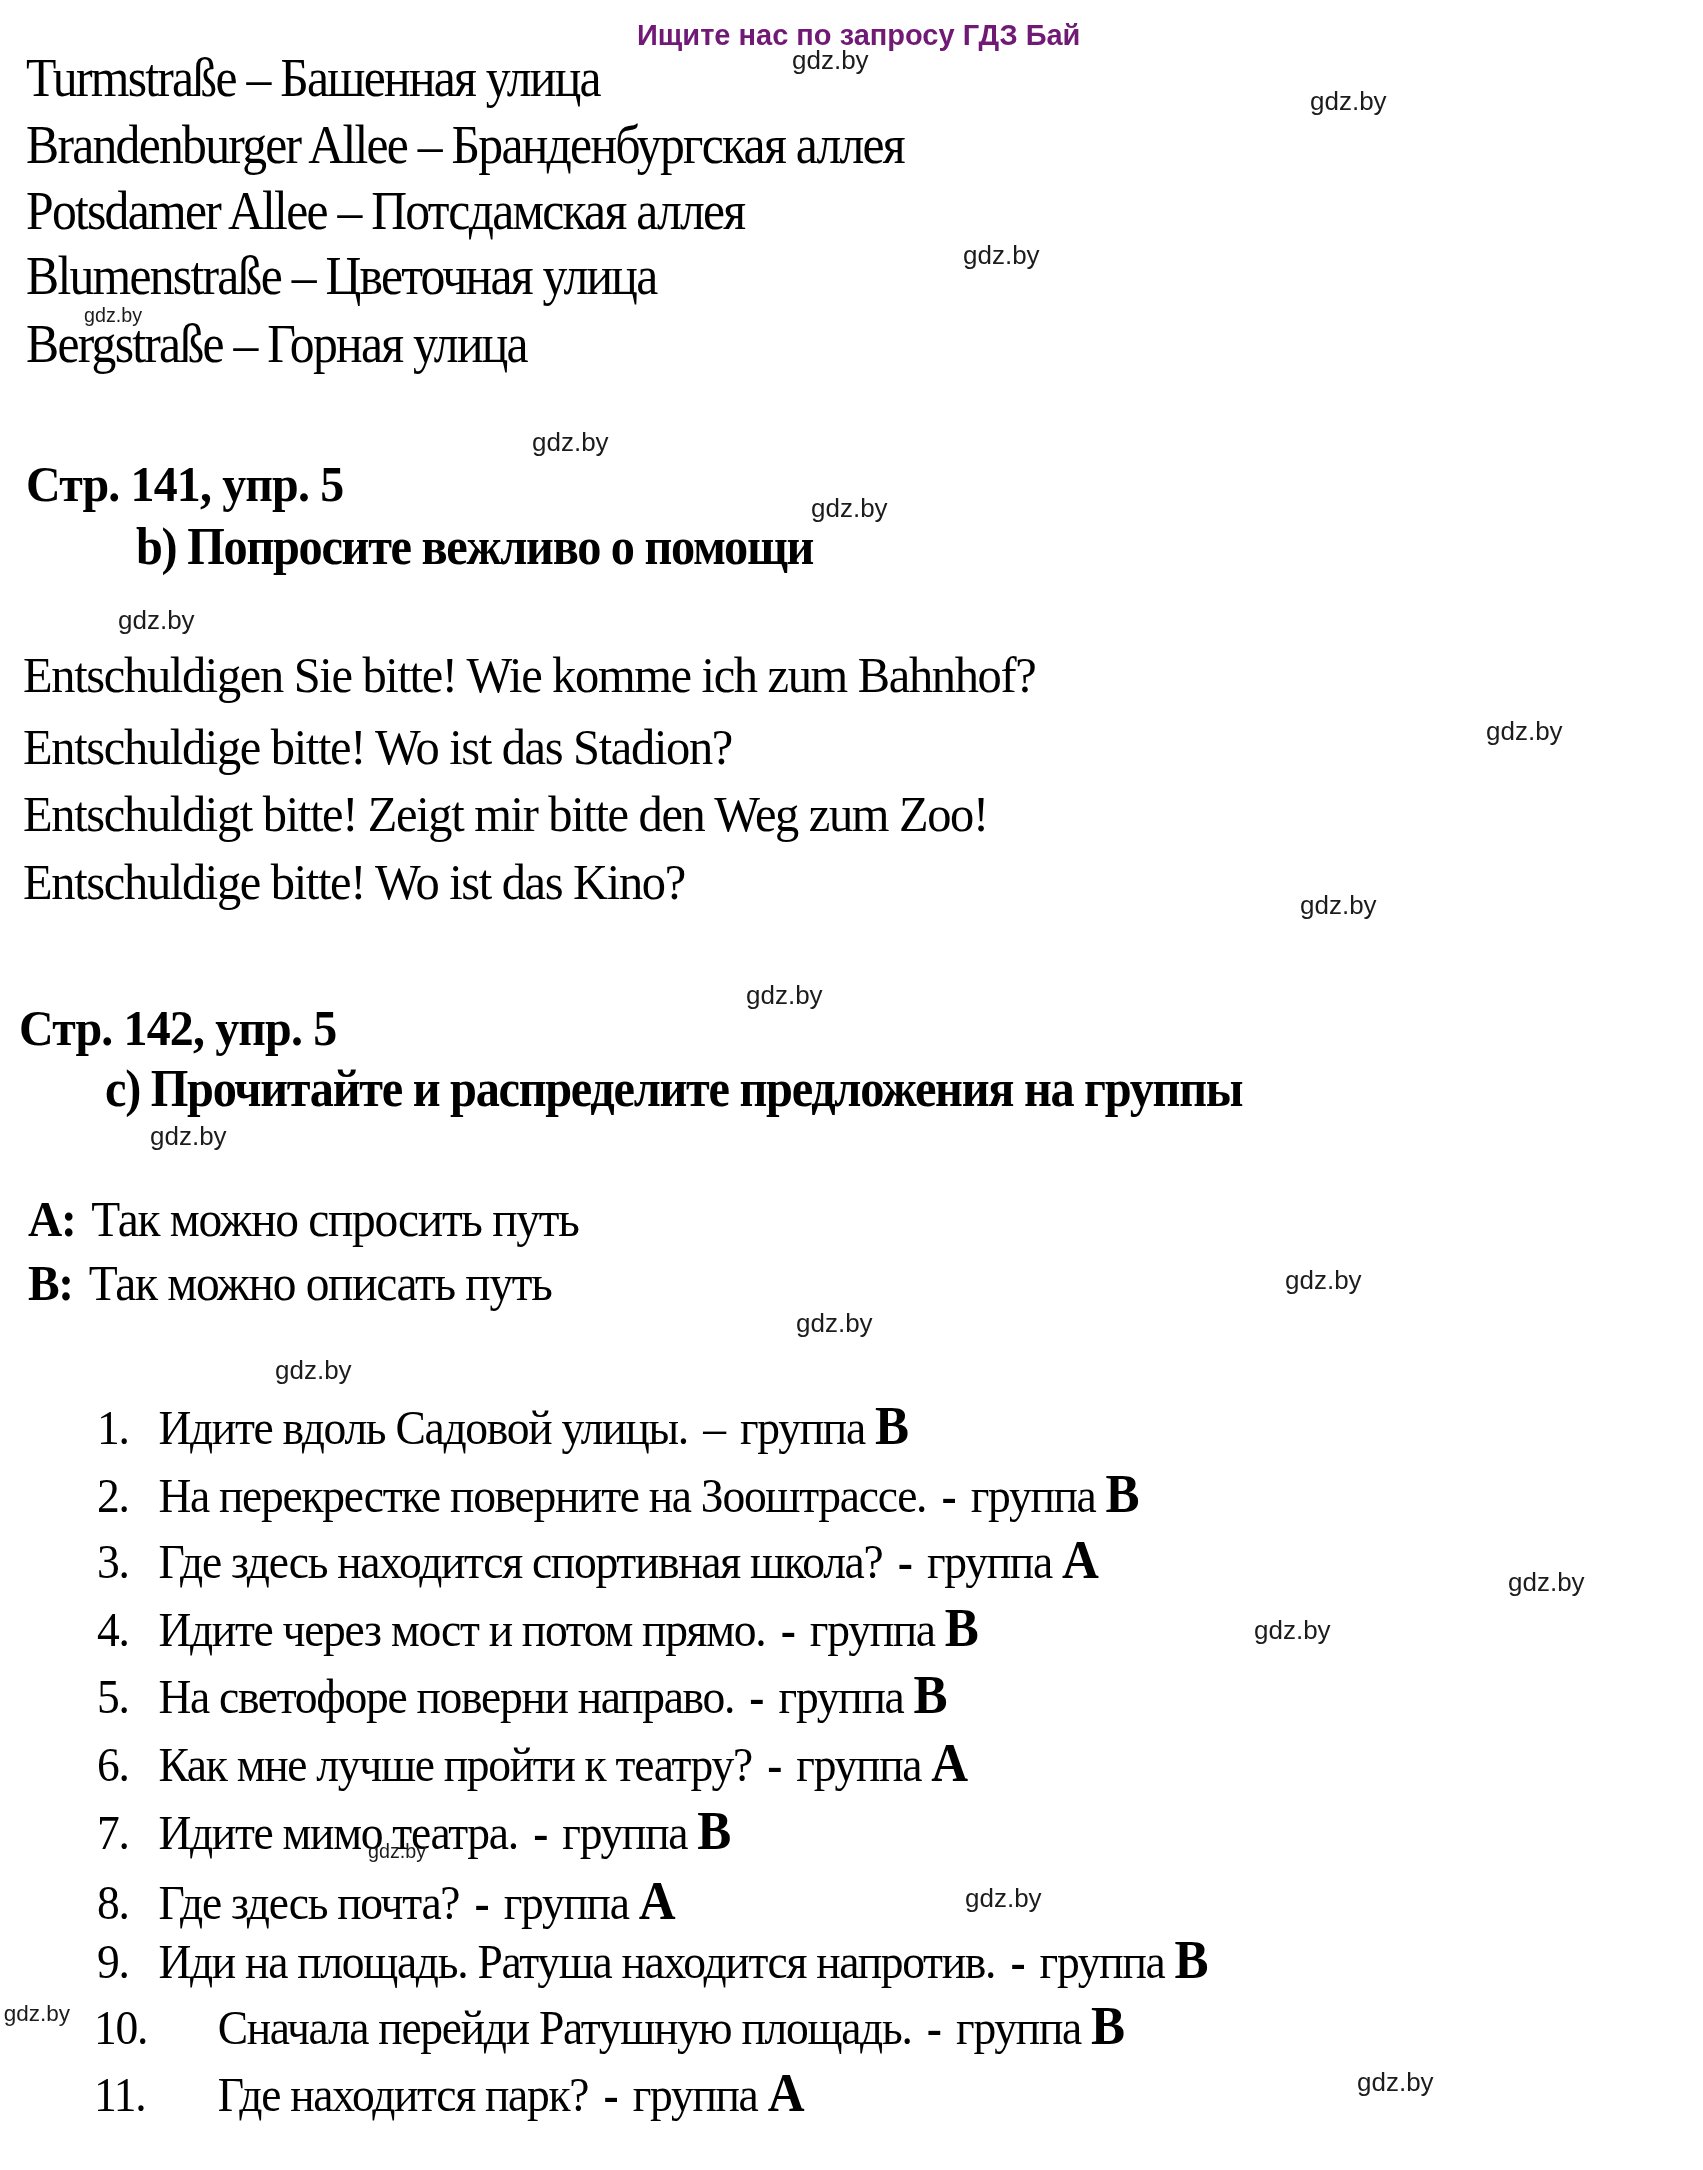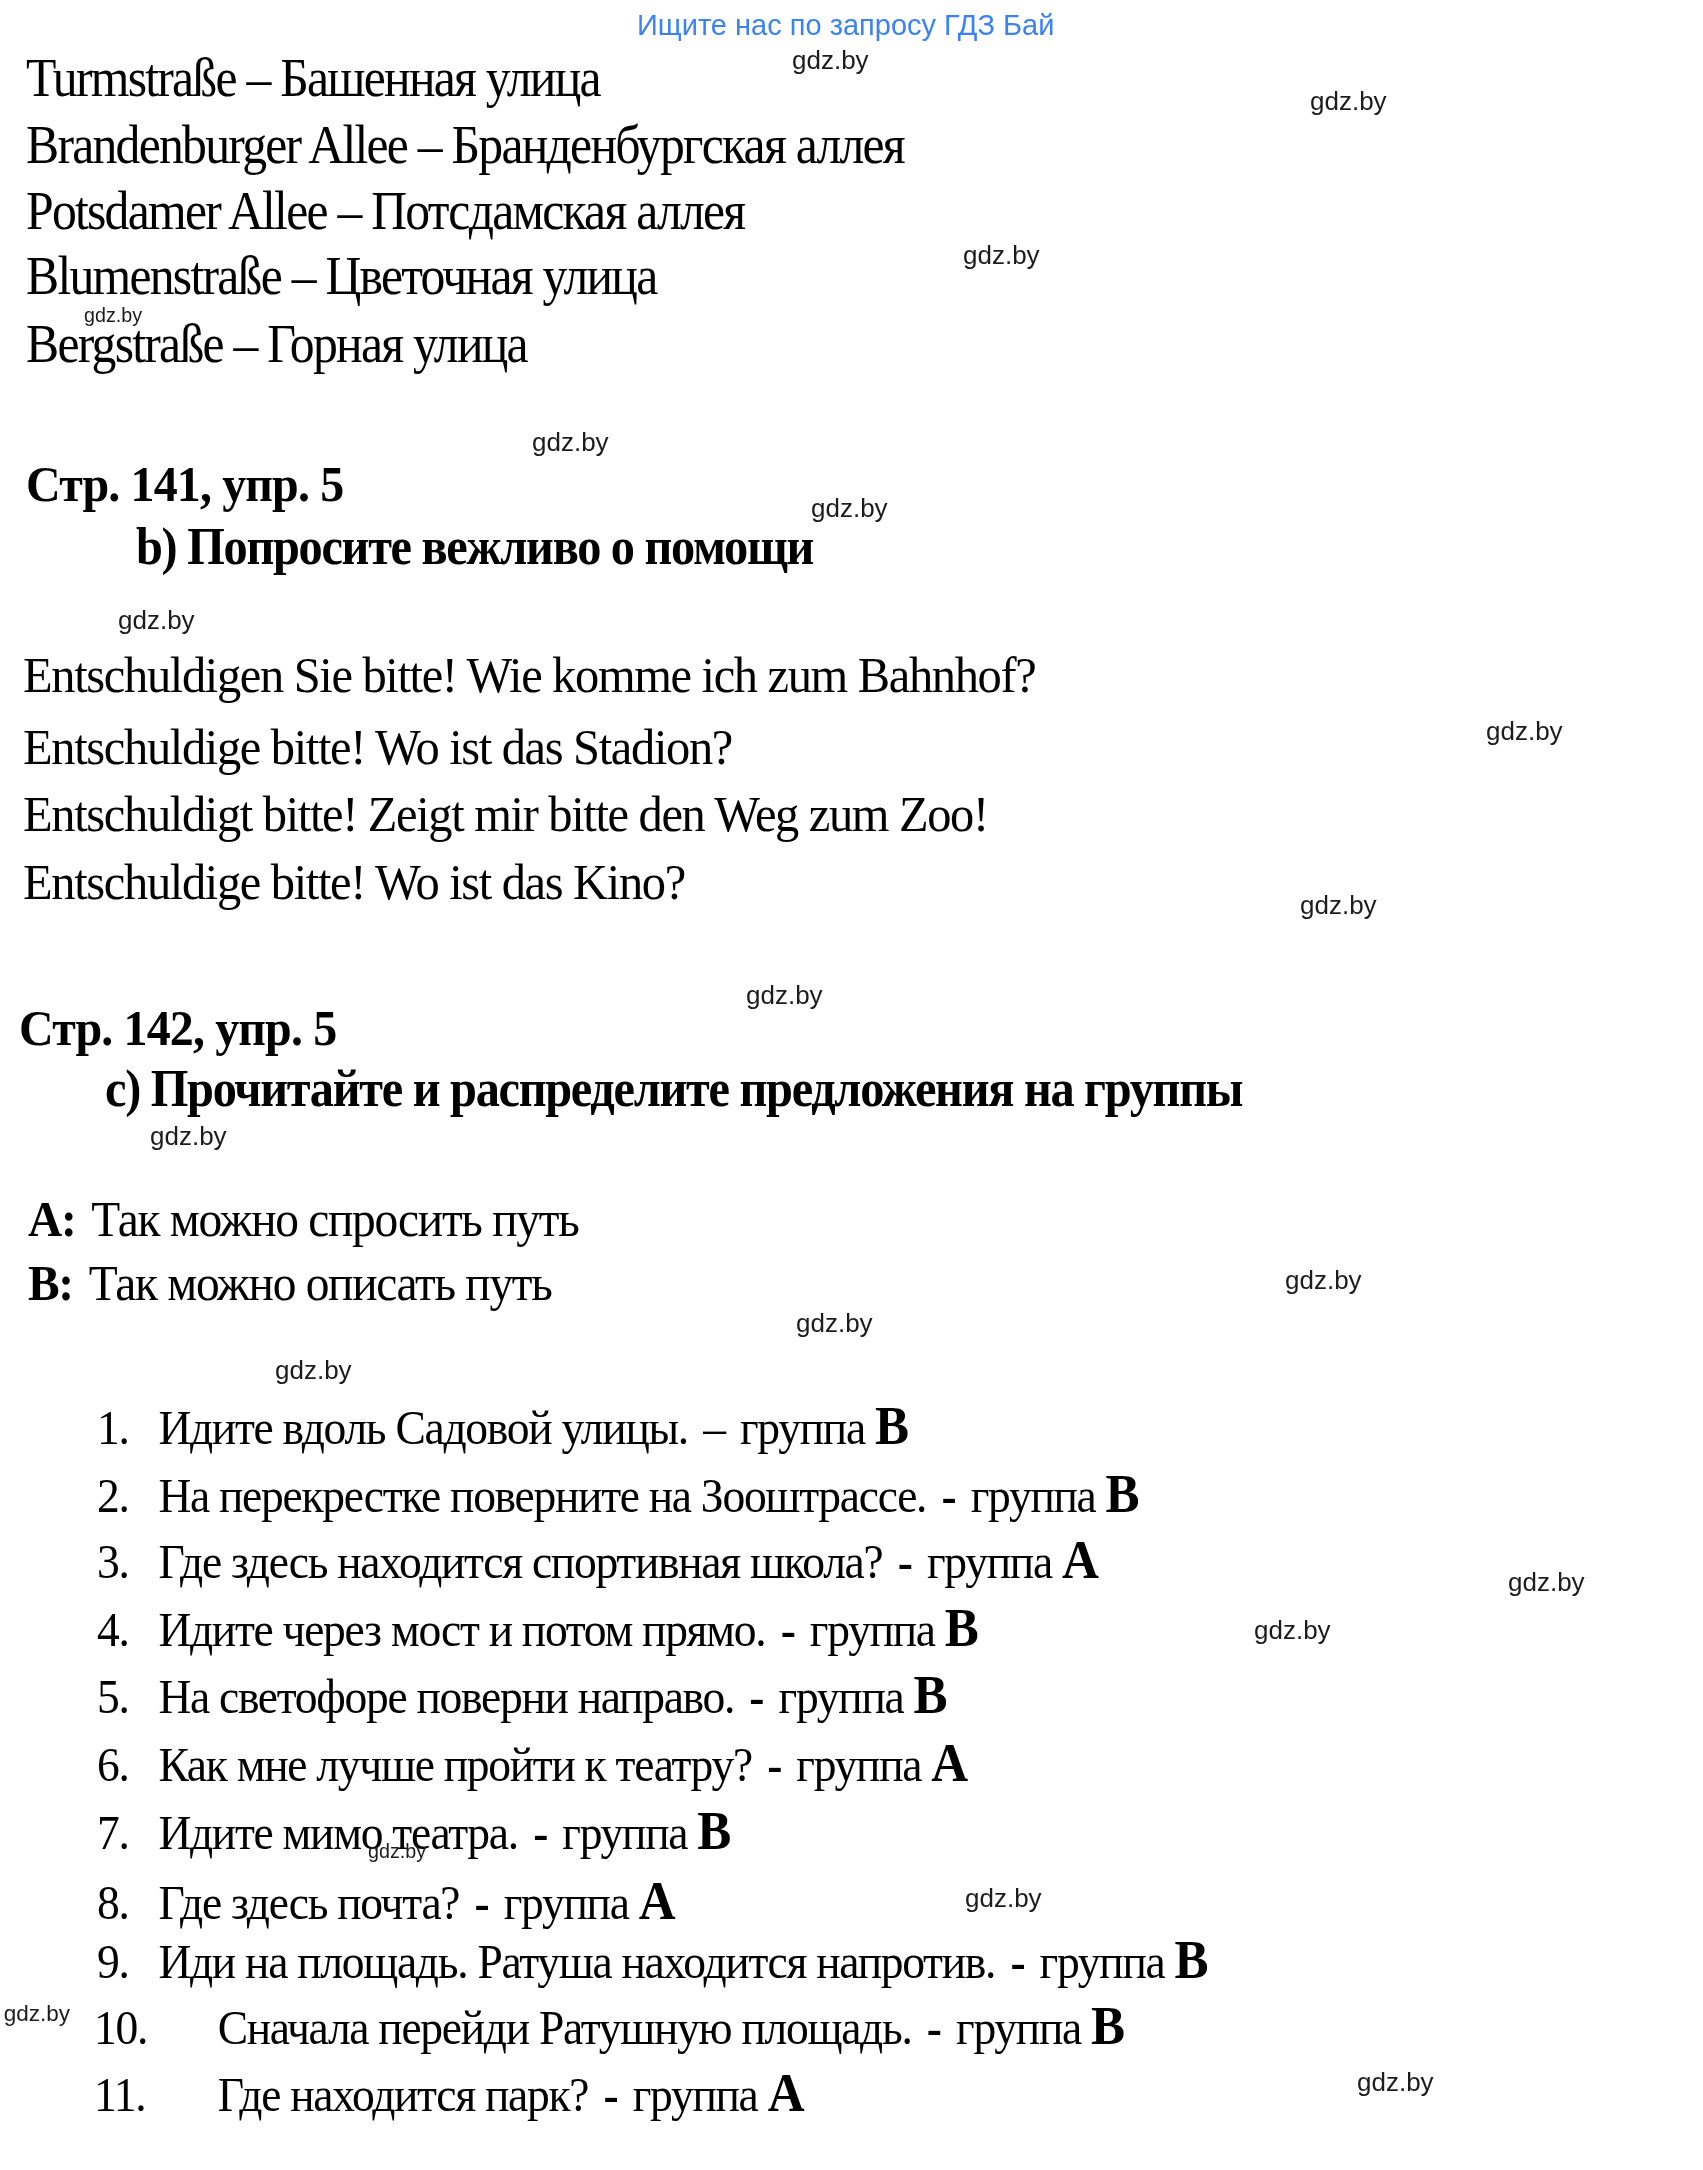--- a/index.html
+++ b/index.html
@@ -40,21 +40,21 @@
   .footer{
     font-family:"Liberation Sans","DejaVu Sans",sans-serif;
     font-size:29px;font-weight:500;white-space:pre;
   }
 </style>
 </head>
 <body>
 
 <div class="page">
 
-  <div class="abs promo" style="left:637px;top:9px;color:#3b82f6;">Ищите нас по запросу ГДЗ Бай</div>
+  <div class="abs promo" style="left:637px;top:19px;color:#701a75;font-weight:bold;">Ищите нас по запросу ГДЗ Бай</div>
 
   <div class="abs street" style="left:26px;top:47px;">Turmstraße – Башенная улица</div>
   <div class="abs street" style="left:26px;top:114px;">Brandenburger Allee – Бранденбургская аллея</div>
   <div class="abs street" style="left:26px;top:180px;">Potsdamer Allee – Потсдамская аллея</div>
   <div class="abs street" style="left:26px;top:245px;">Blumenstraße – Цветочная улица</div>
   <div class="abs street" style="left:26px;top:313px;">Bergstraße – Горная улица</div>
 
   <div class="abs sec-title" style="left:26px;top:455px;">Стр. 141, упр. 5</div>
   <div class="abs sec-heading" style="left:136px;top:517px;">b) Попросите вежливо о помощи</div>
 

